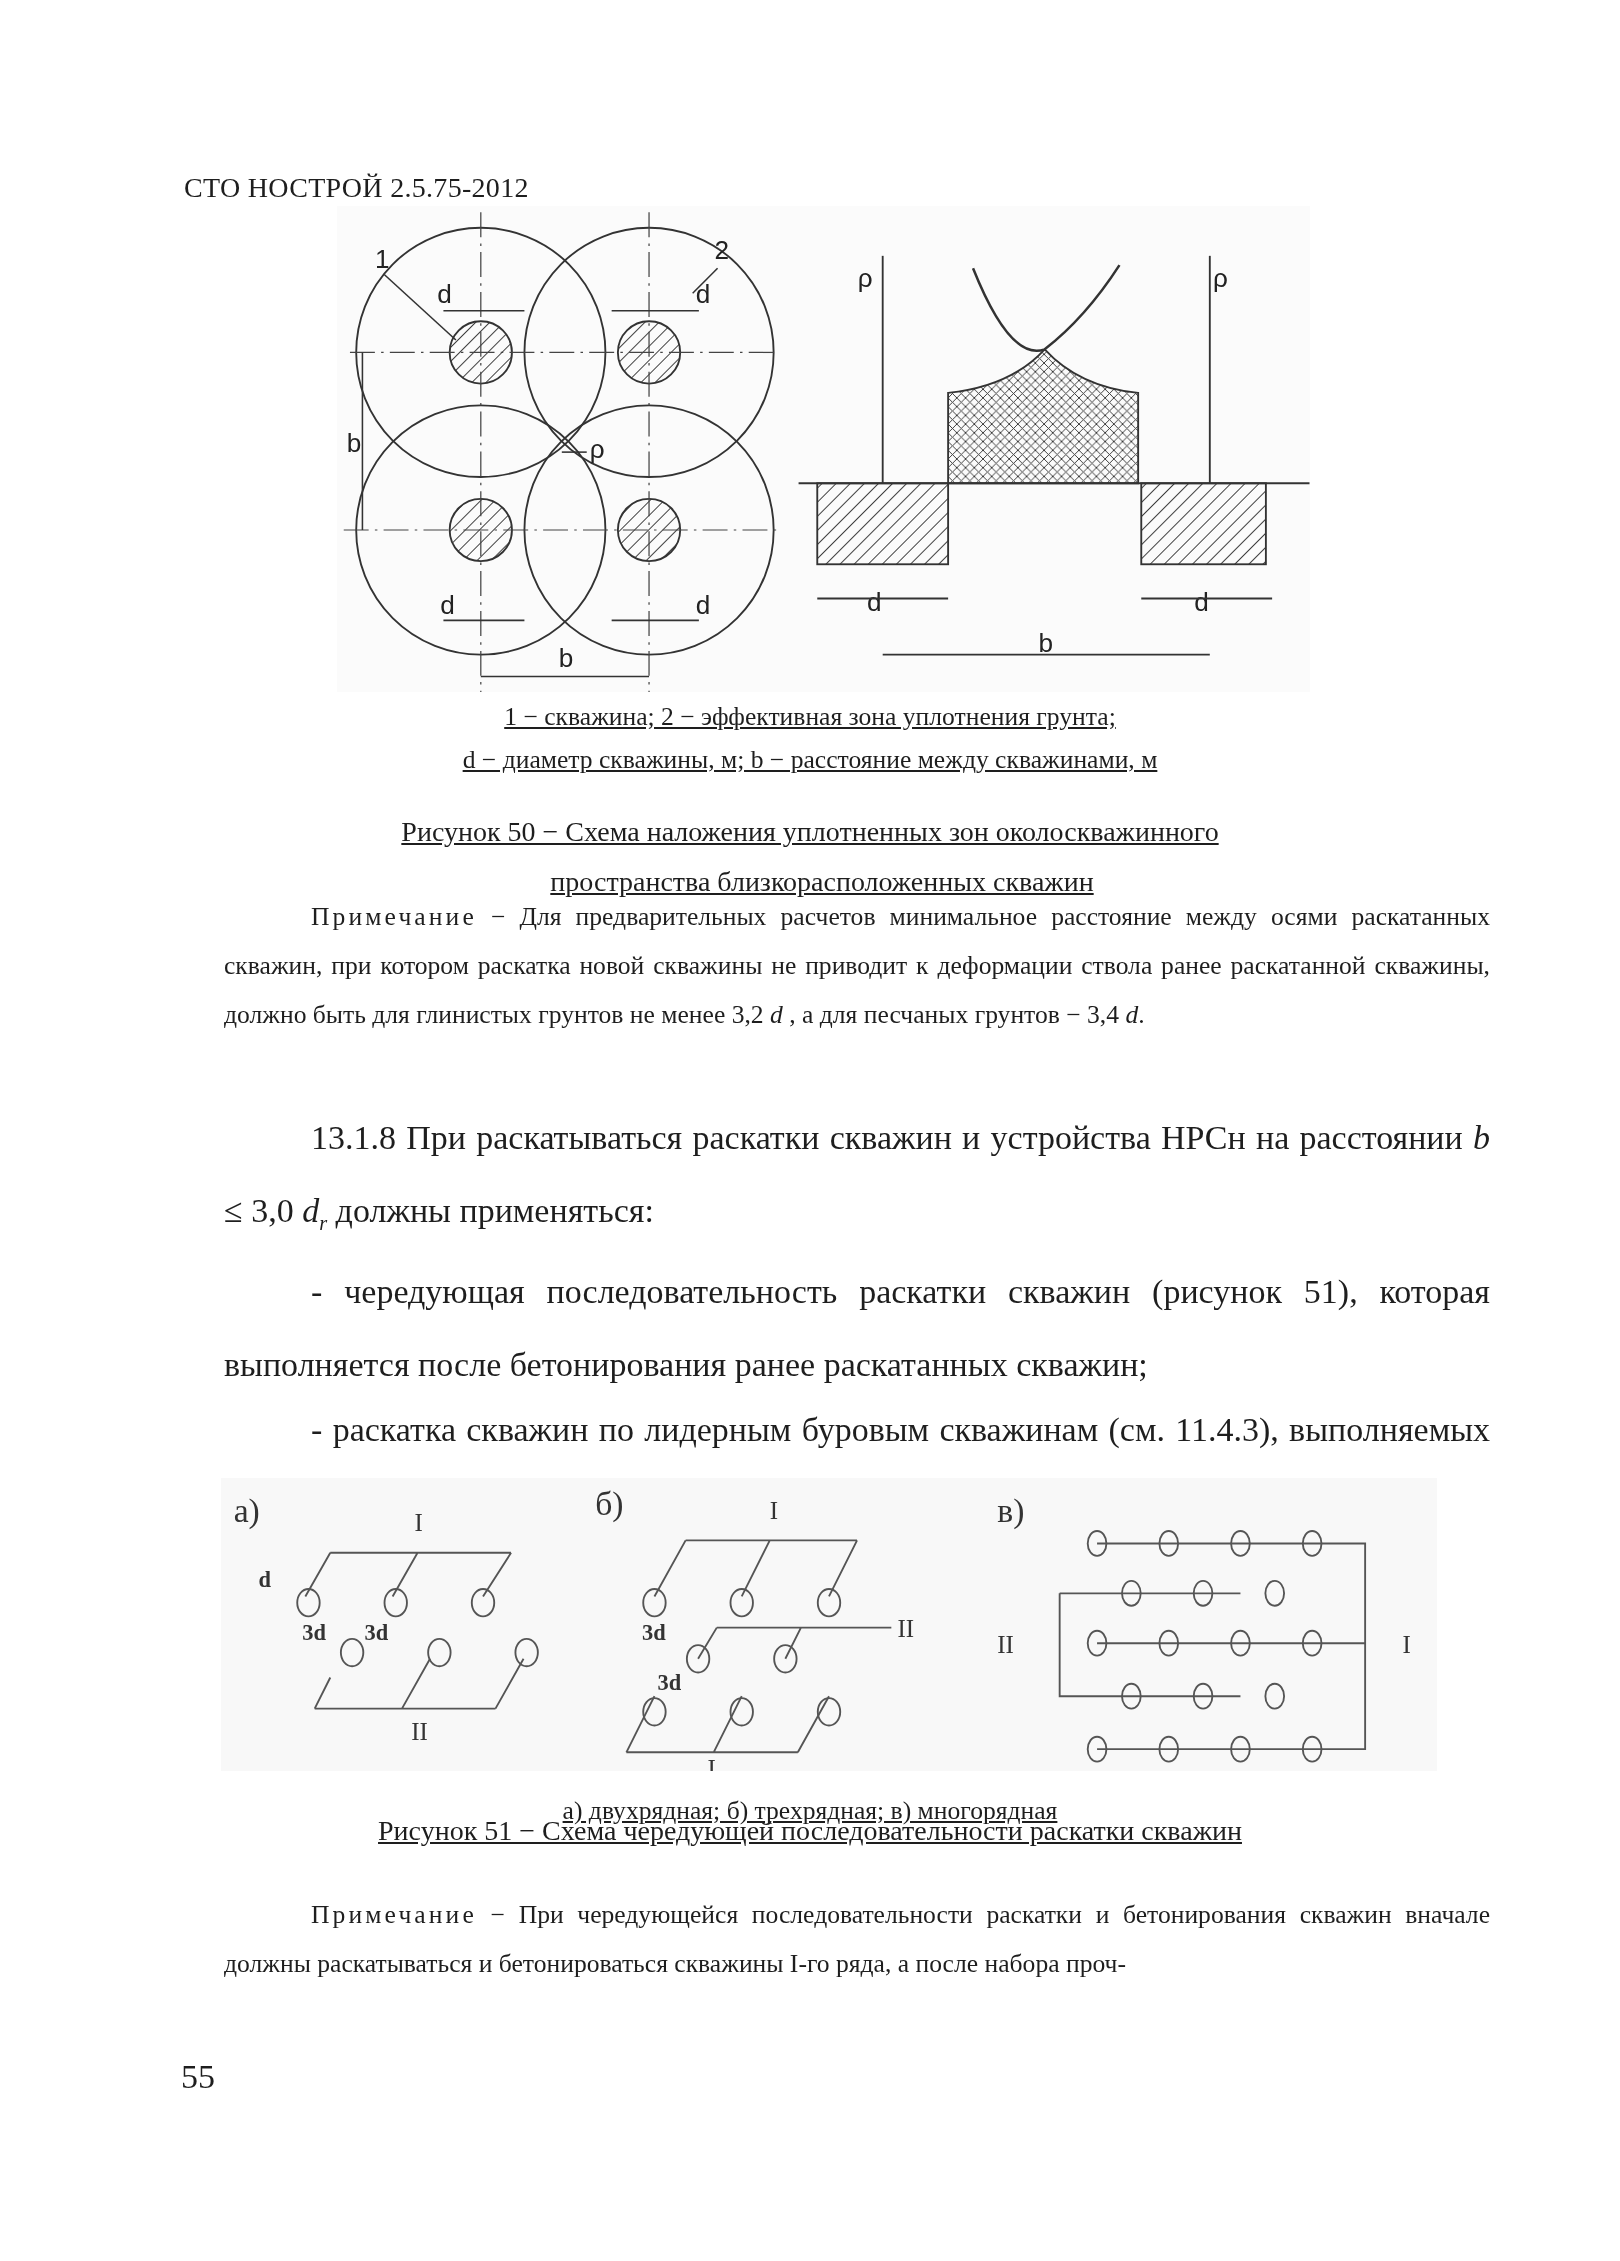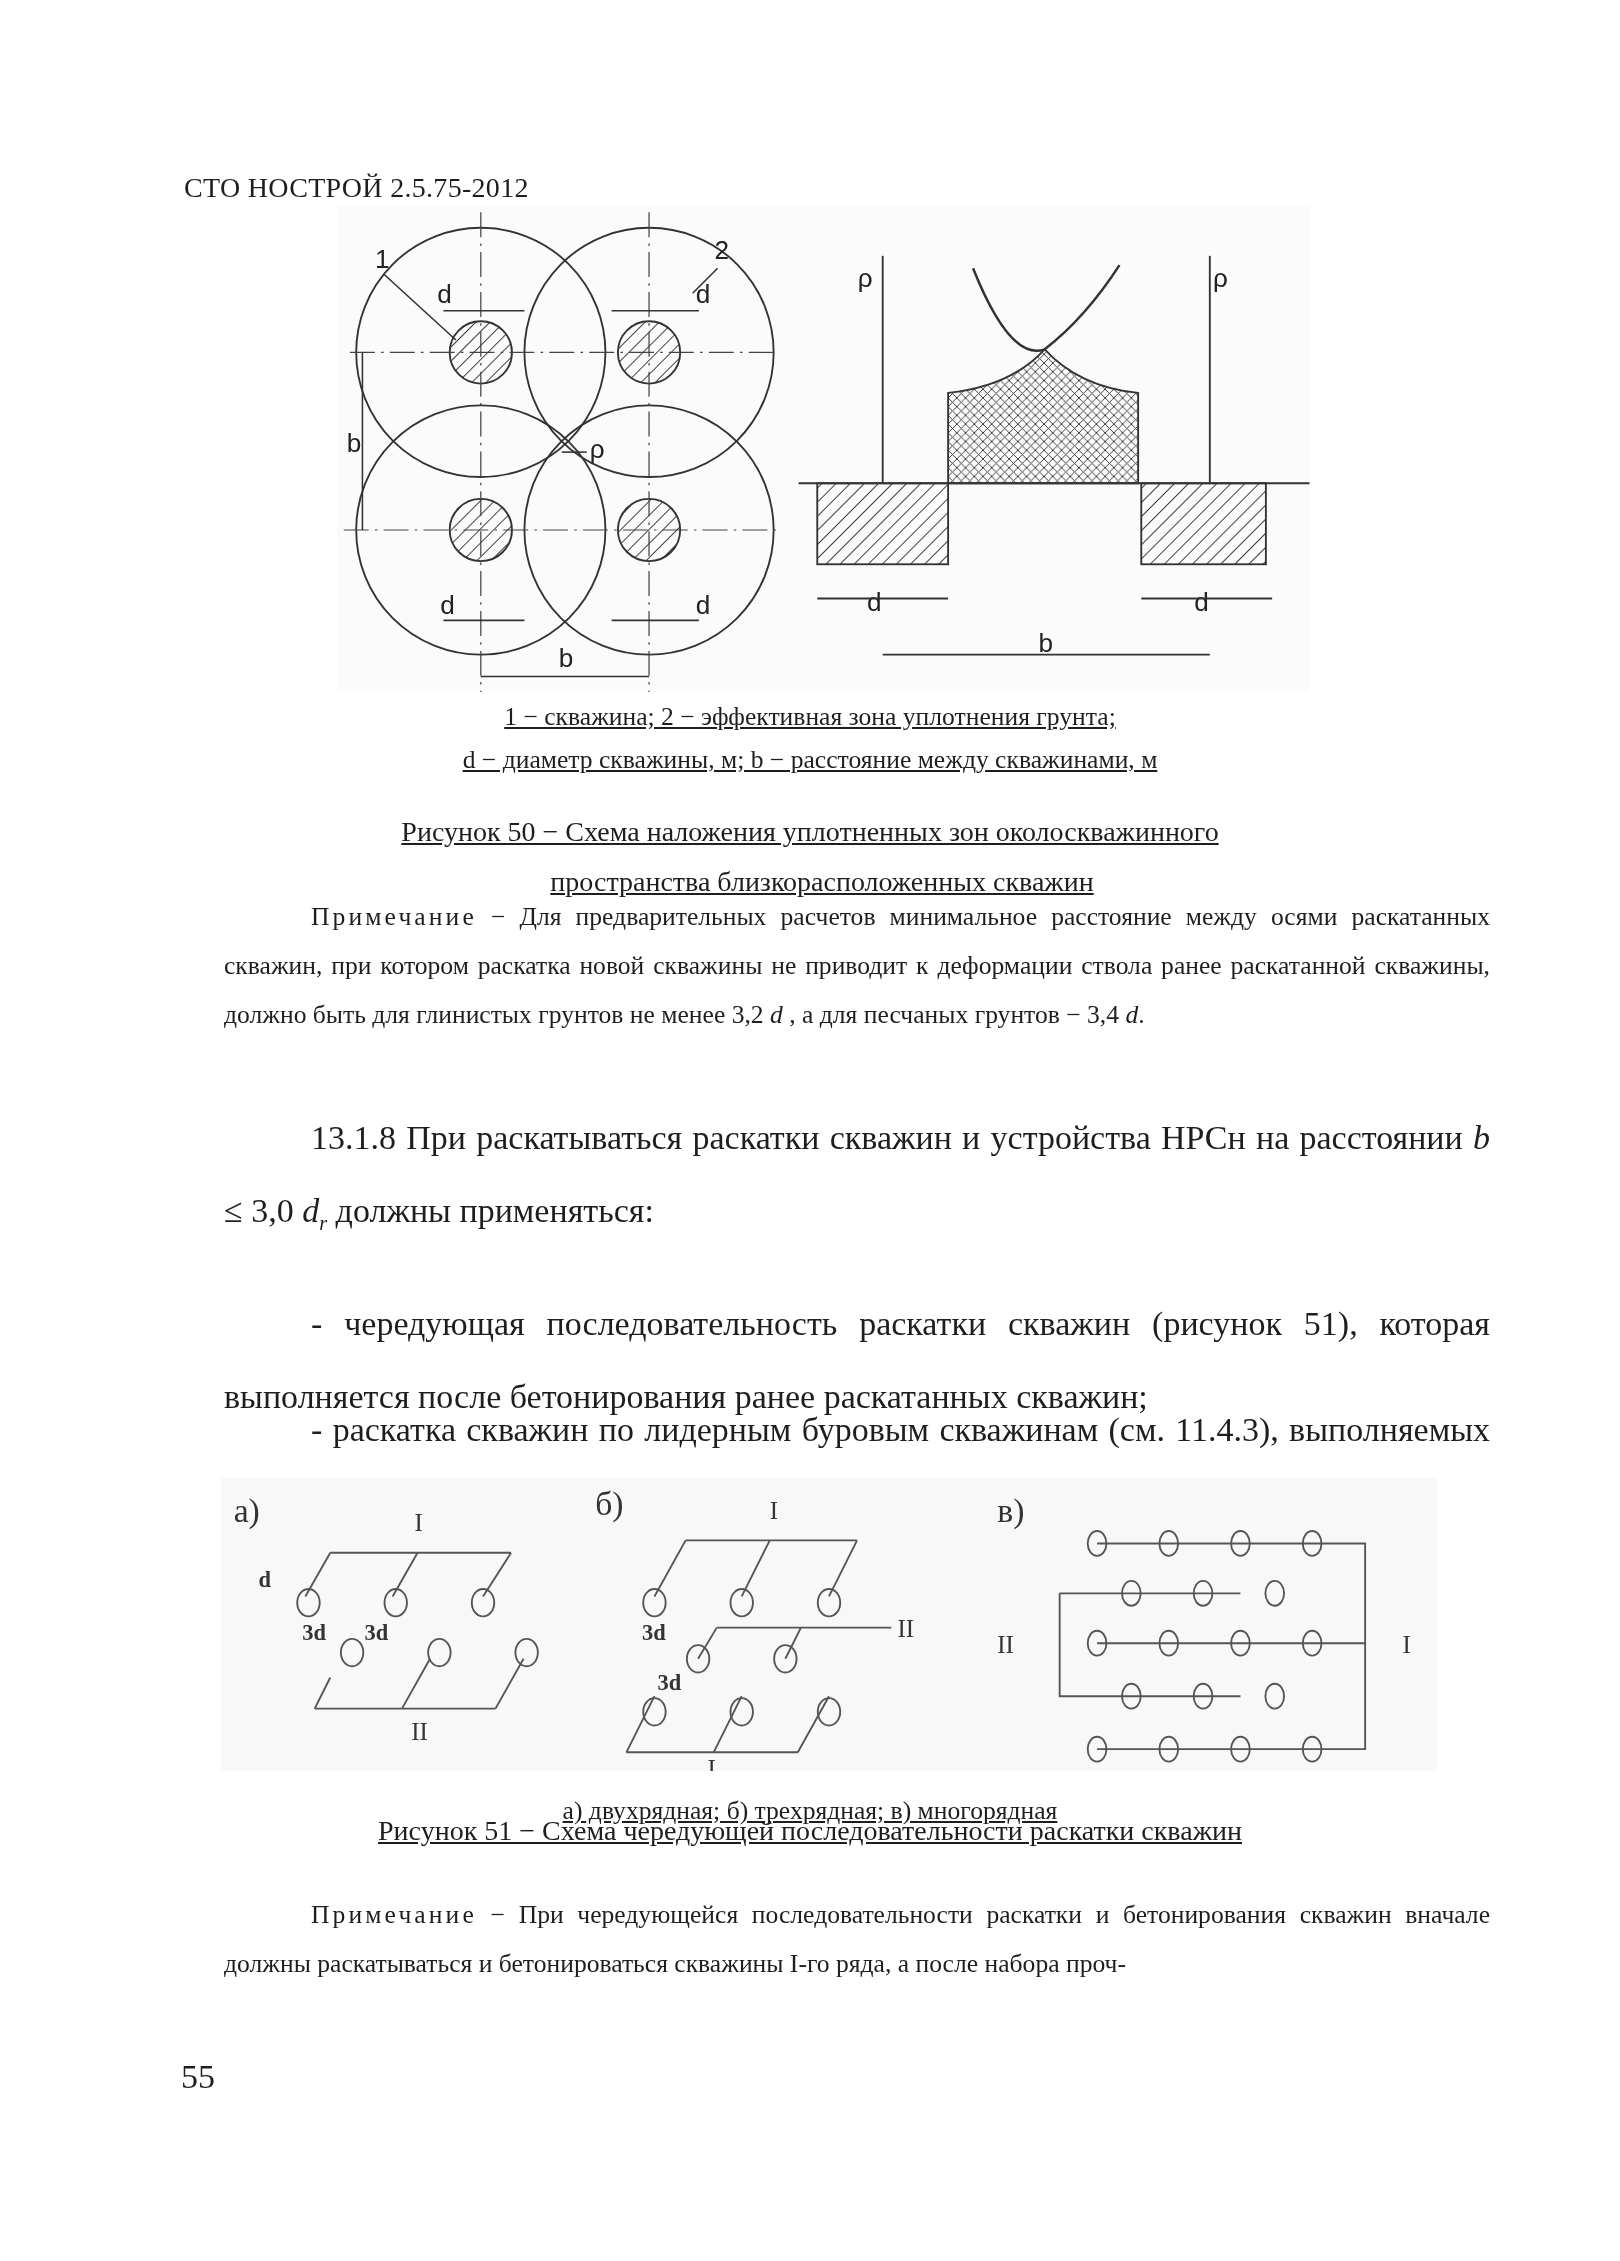--- a/index.html
+++ b/index.html
@@ -103,21 +103,21 @@
 <div class="abs cap cap-big" style="top:789px;">Рисунок 50 − Схема наложения уплотненных зон околоскважинного</div>
 <div class="abs cap cap-big" style="top:839px;padding-left:12px;">пространства близкорасположенных скважин</div>
 
 <div class="abs para indent" style="top:892px;">
   <span class="spaced">Примечание</span><span> − Для предварительных расчетов минимальное расстояние между осями раскатанных скважин, при котором раскатка новой скважины не приводит к деформации ствола ранее раскатанной скважины, должно быть для глинистых грунтов не менее 3,2 </span><i>d</i><span> , а для песчаных грунтов − 3,4 </span><i>d</i><span>.</span>
 </div>
 
 <div class="abs body indent" style="top:1101px;">
   <span>13.1.8 При раскатываться раскатки скважин и устройства НРСн на расстоянии </span><i>b</i><span> ≤ 3,0 </span><i>d</i><sub><i>r</i></sub><span> должны применяться:</span>
 </div>
-<div class="abs body indent" style="top:1287px;">- чередующая последовательность раскатки скважин (рисунок 51), которая выполняется после бетонирования ранее раскатанных скважин;</div>
+<div class="abs body indent" style="top:1255px;">- чередующая последовательность раскатки скважин (рисунок 51), которая выполняется после бетонирования ранее раскатанных скважин;</div>
 <div class="abs body indent" style="top:1393px;">- раскатка скважин по лидерным буровым скважинам (см. 11.4.3), выполняемых с выдачей грунта на поверхность (рисунок 52).</div>
 
 <div class="abs fig51">
   <svg width="1216" height="293" viewBox="0 0 1950 470">
     <g fill="none" stroke="#555" stroke-width="3">
 
       <path d="M175 120 L465 120 M175 120 L135 190 M315 120 L275 190 M465 120 L420 190"></path>
       <path d="M150 370 L440 370 M150 370 L175 320 M290 370 L335 290 M440 370 L485 290"></path>
       <ellipse cx="140" cy="200" rx="18" ry="22"></ellipse>
         <ellipse cx="280" cy="200" rx="18" ry="22"></ellipse>

